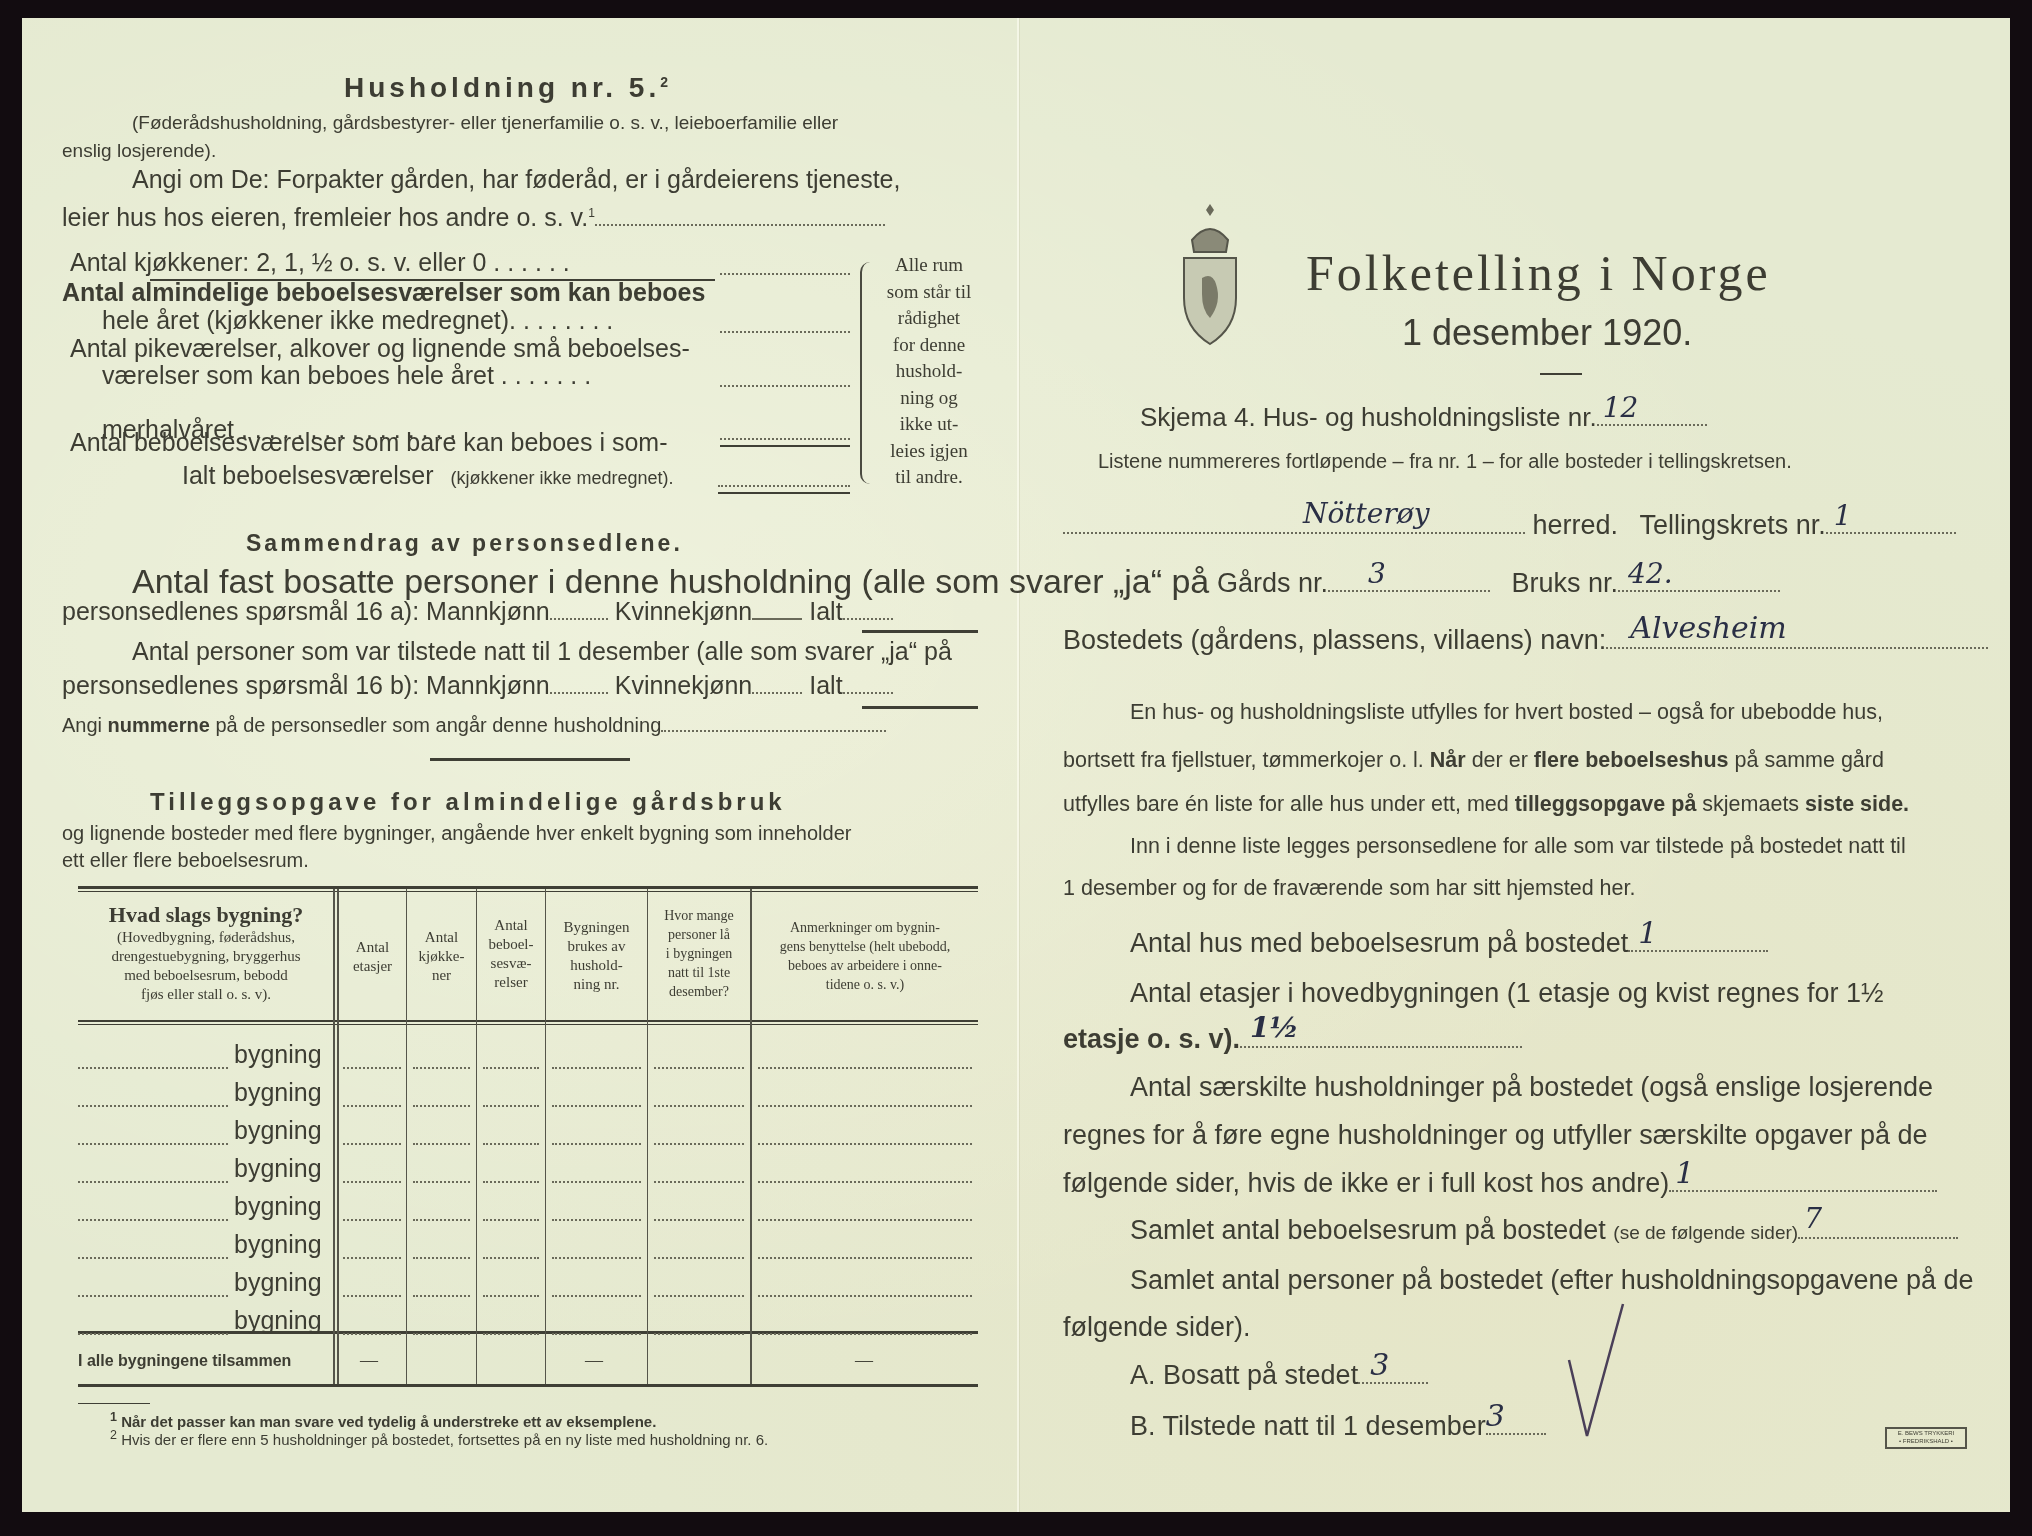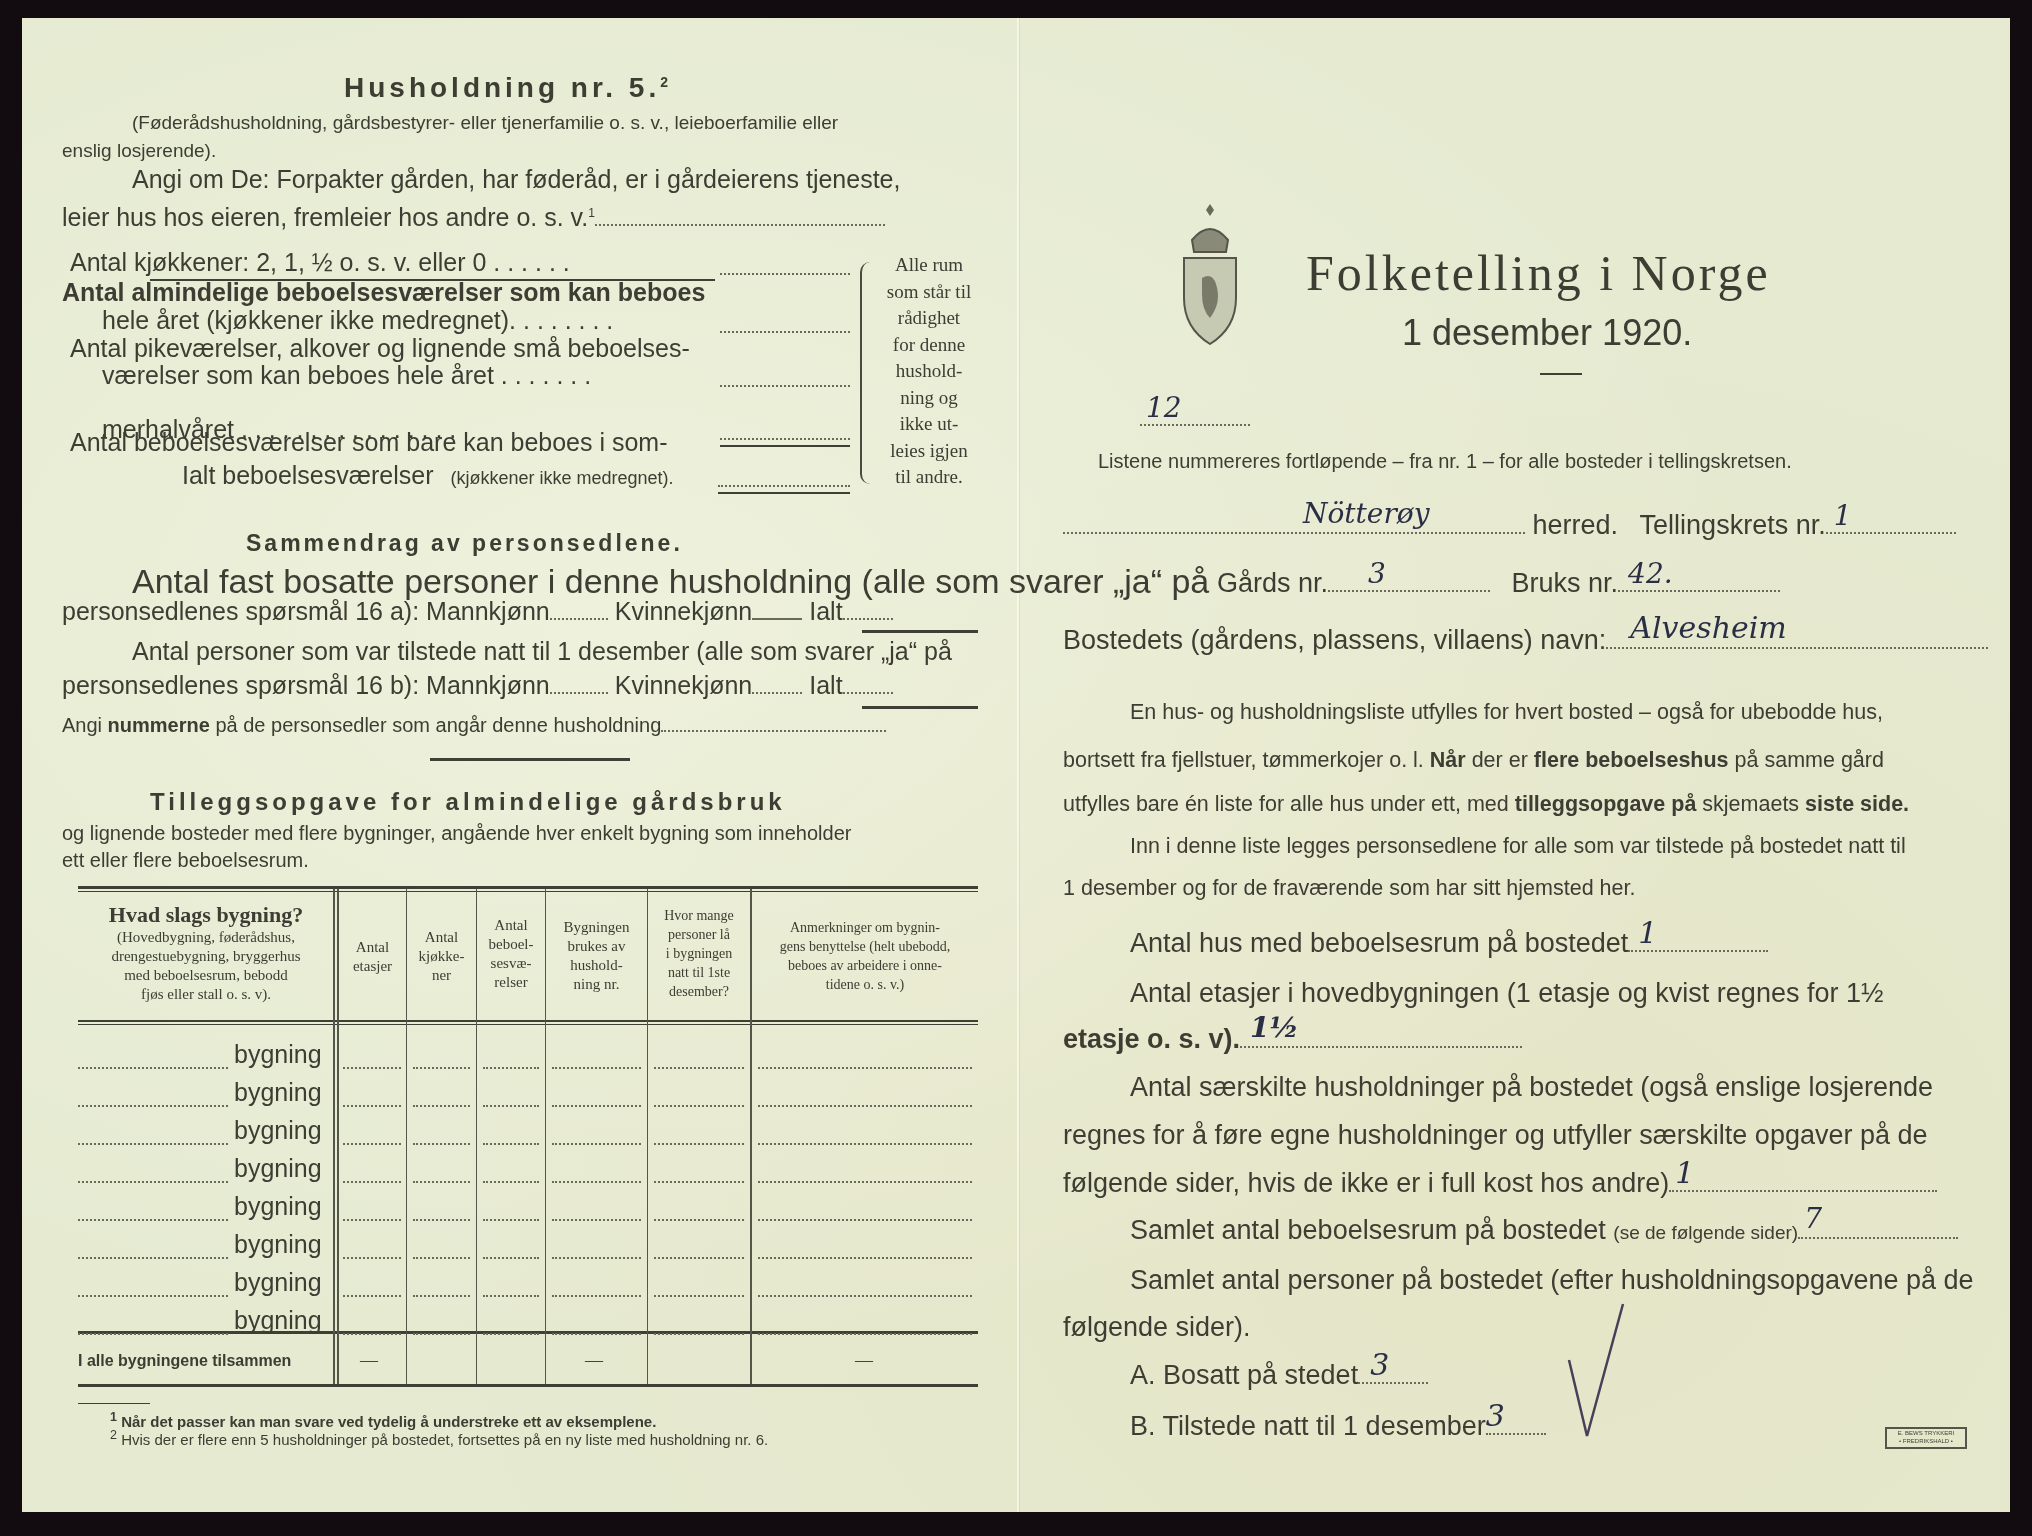--- a/index.html
+++ b/index.html
@@ -264,21 +264,21 @@
     <path d="M30 4 l4 6 -4 6 -4 -6z" fill="#6a6a5a"></path>
     <path d="M12 40 q18 -22 36 0 l-2 12 h-32z" fill="#8a8a78" stroke="#55554a" stroke-width="2"></path>
     <path d="M4 58 h52 v40 q0 30 -26 46 q-26 -16 -26 -46z" fill="#c7cab3" stroke="#55554a" stroke-width="2"></path>
     <path d="M22 78 q10 -6 14 6 q6 18 -6 34 q-8 -8 -8 -24z" fill="#7a7a68"></path>
   </svg>
   <div class="abs" style="left:1306px;top:244px;font-size:50px;letter-spacing:3px;">Folketelling i Norge</div>
   <div class="abs narrow" style="left:1374px;top:312px;font-size:36px;margin-left:28px;">1 desember 1920.</div>
   <div class="rule" style="left:1540px;top:373px;width:42px;height:2px;"></div>
 
   <div class="abs narrow" style="left:1140px;top:402px;font-size:26px;white-space:nowrap;">
-    <span class="dotline" style="width:110px;position:relative"><span class="hand abs" style="left:6px;top:-32px;font-size:28px;">12</span></span>
+    <span>Skjema 4.  Hus- og husholdningsliste nr.</span><span class="dotline" style="width:110px;position:relative"><span class="hand abs" style="left:6px;top:-32px;font-size:28px;">12</span></span>
   </div>
   <div class="abs narrow" style="left:1098px;top:450px;font-size:20px;">Listene nummereres fortløpende – fra nr. 1 – for alle bosteder i tellingskretsen.</div>
 
   <div class="abs narrow" style="left:1063px;top:510px;font-size:27px;white-space:nowrap;">
     <span class="dotline" style="width:462px;position:relative"><span class="hand abs" style="left:240px;top:-34px;font-size:28px;">Nötterøy</span></span>
     <span>herred.</span>
     <span style="margin-left:14px">Tellingskrets nr.</span><span class="dotline" style="width:130px;position:relative"><span class="hand abs" style="left:8px;top:-32px;font-size:28px;">1</span></span>
   </div>
 
   <div class="abs narrow" style="left:1217px;top:568px;font-size:27px;white-space:nowrap;">

